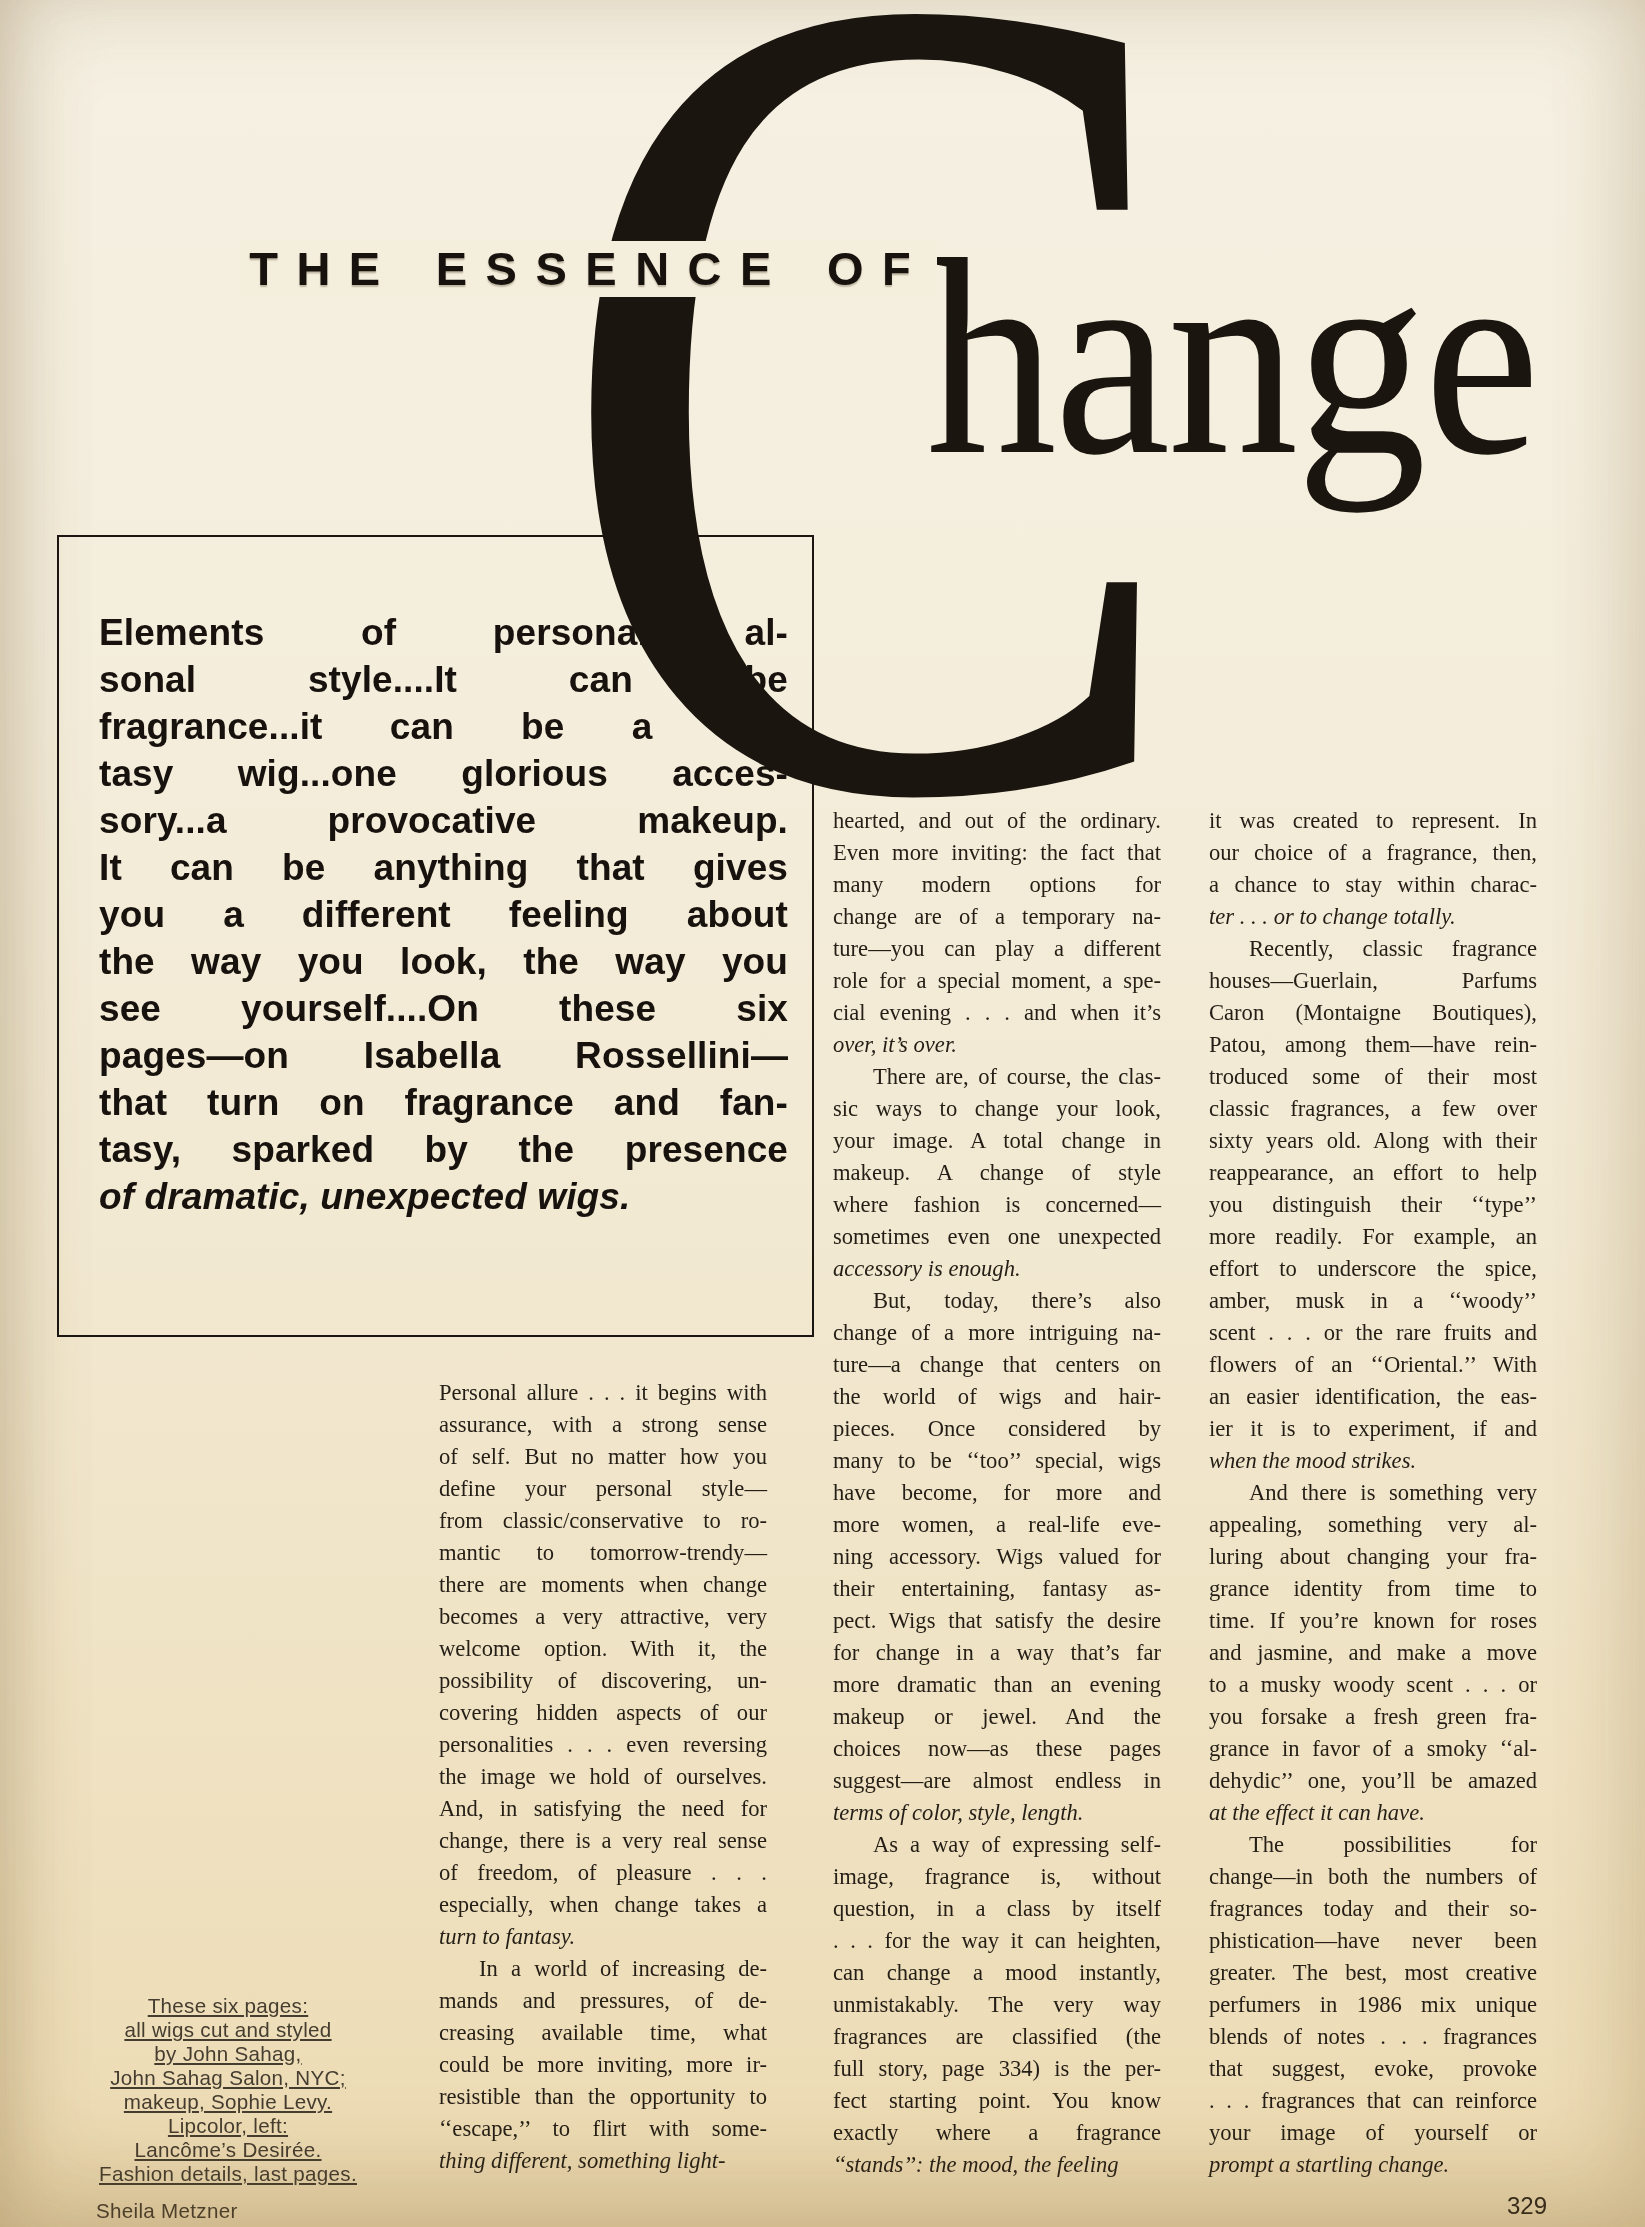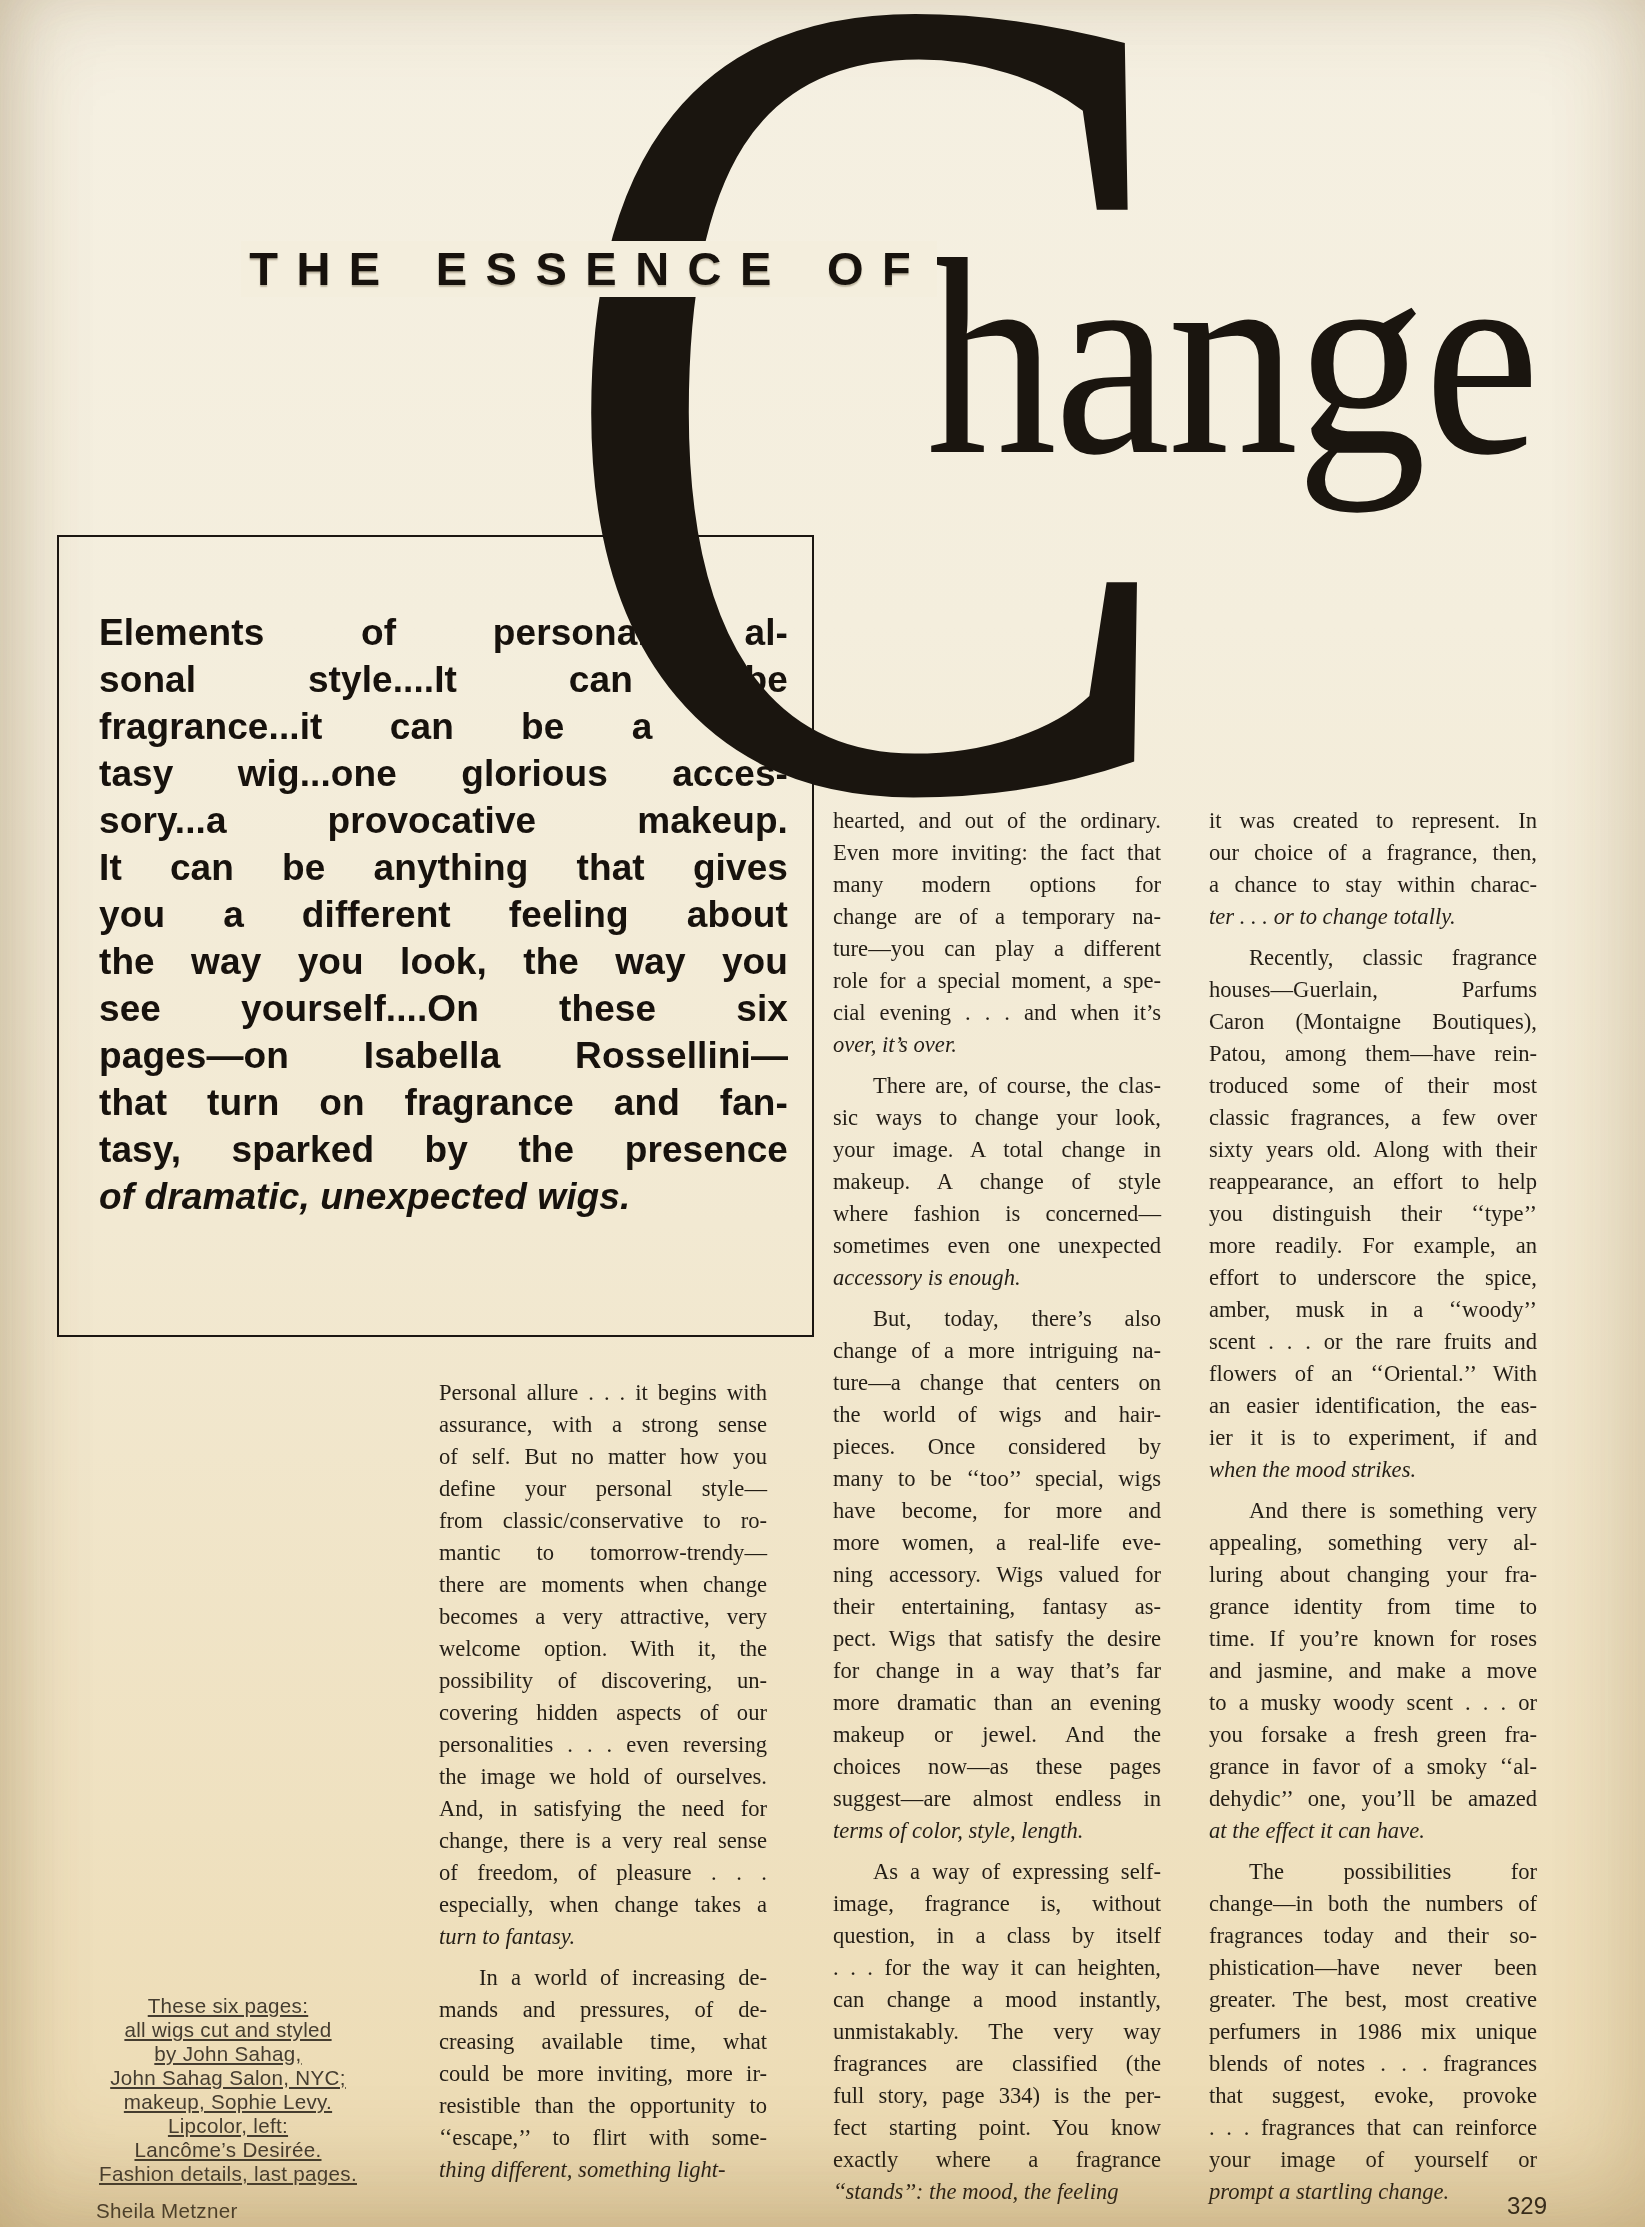--- a/index.html
+++ b/index.html
@@ -63,21 +63,21 @@
     font-family:"Liberation Serif",serif;
     font-size:22.6px;line-height:32px;
     color:#241e16;
   }
   #col1{left:439px;top:1377px;}
   #col2{left:833px;top:805px;}
   #col3{left:1209px;top:805px;}
   
   .line{text-align:justify;text-align-last:justify;white-space:normal;}
   .line.end{text-align-last:left;font-style:italic;}
-  .line.ind{text-indent:40px;margin-top:9px;}
+  .line.ind{text-indent:40px;}
   
   .credits{
     position:absolute;left:99px;top:1994px;
     font-family:"Liberation Sans",sans-serif;
     font-size:20.6px;line-height:24px;letter-spacing:0.3px;
     color:#453d30;
   }
   .credit-line{text-align:center;text-decoration:underline;}
   .photo-credit{
     position:absolute;left:96px;top:2199px;

